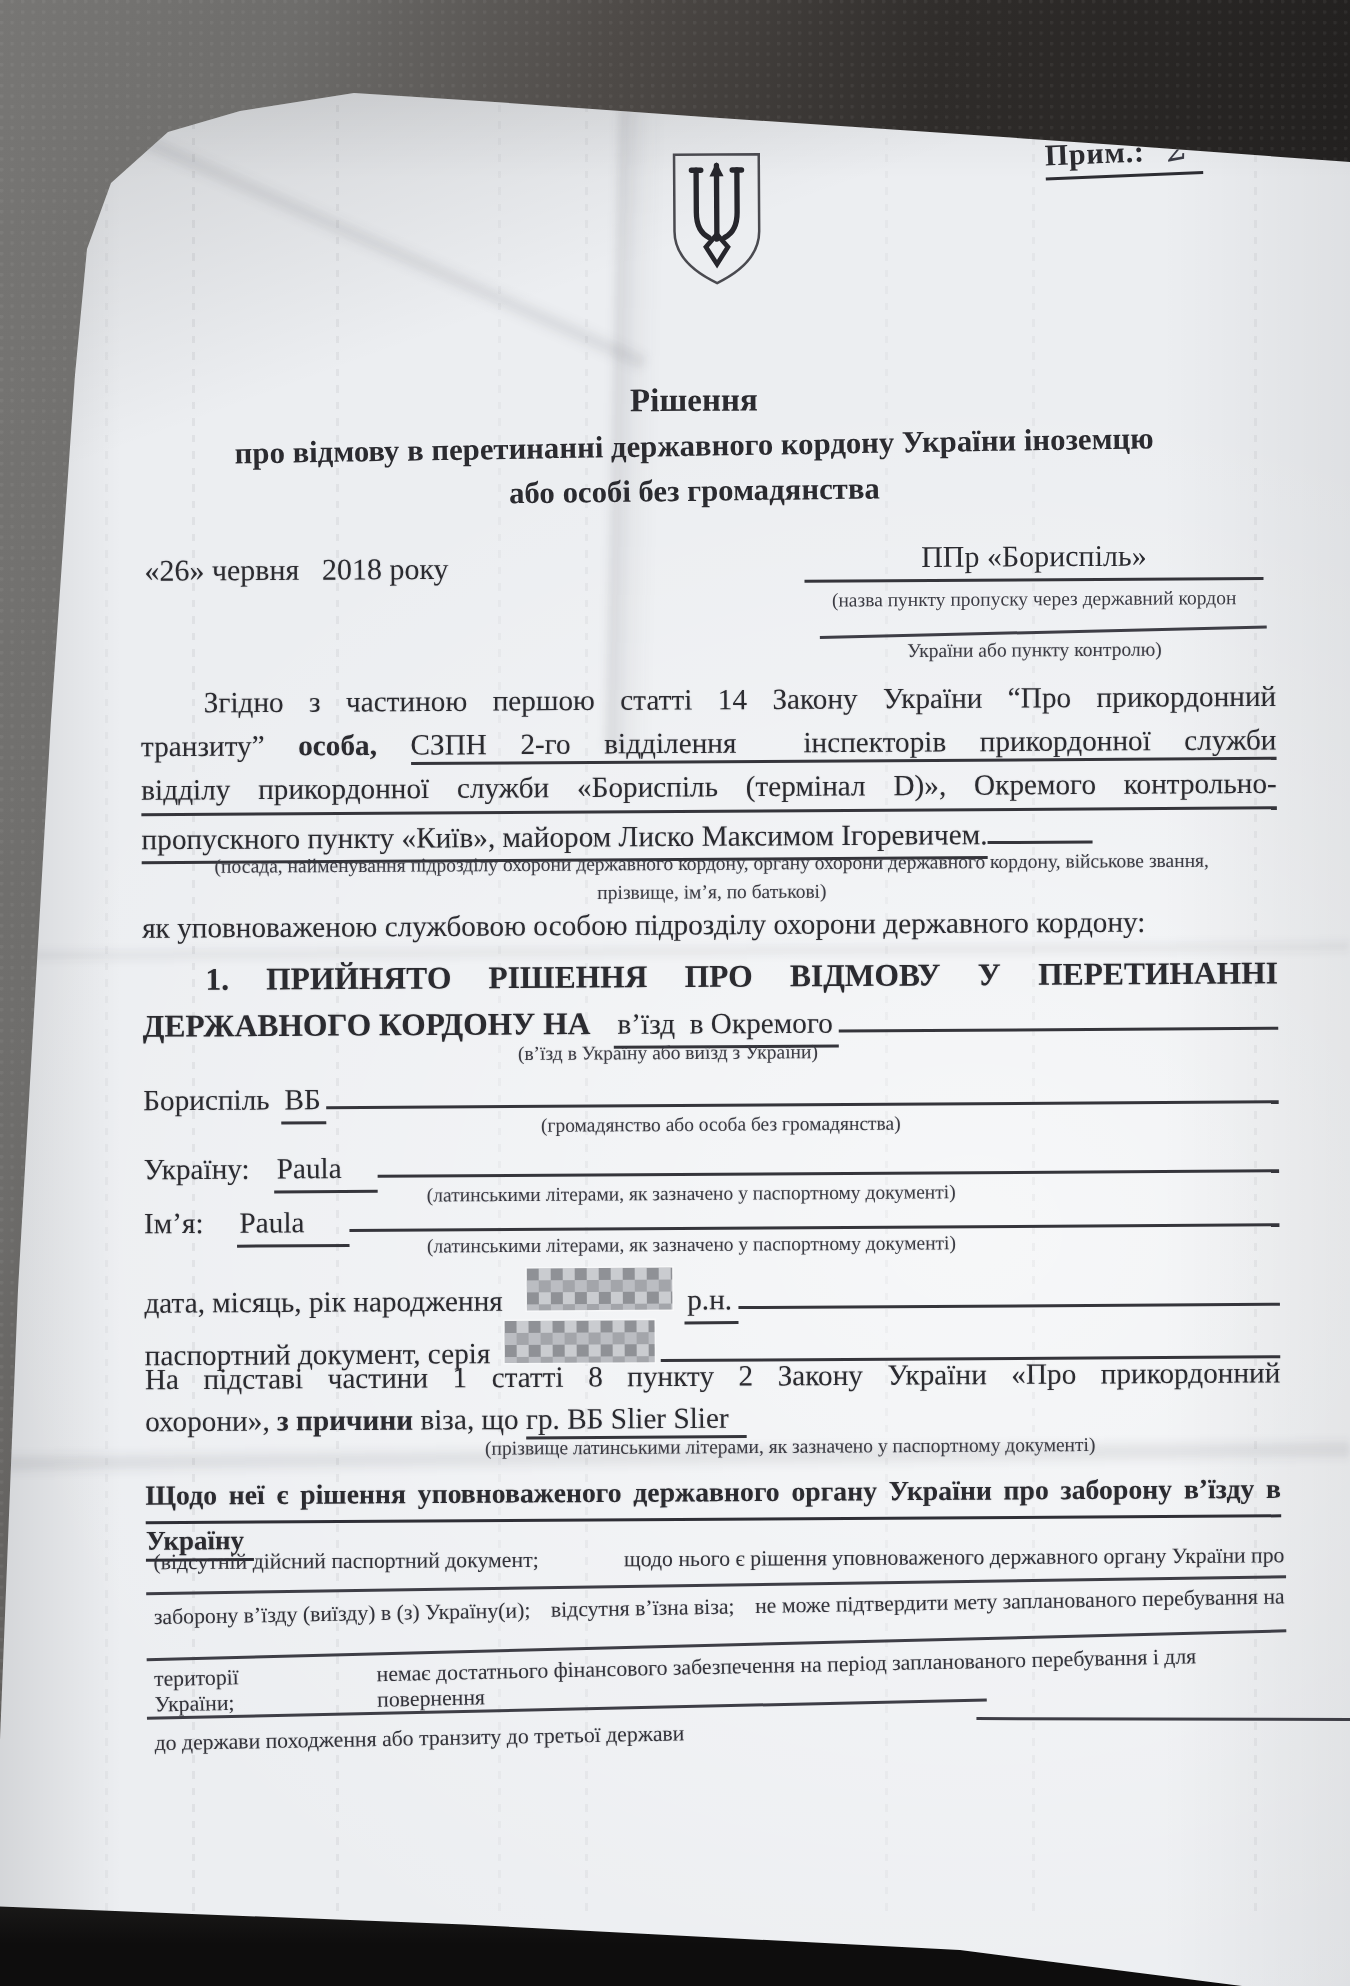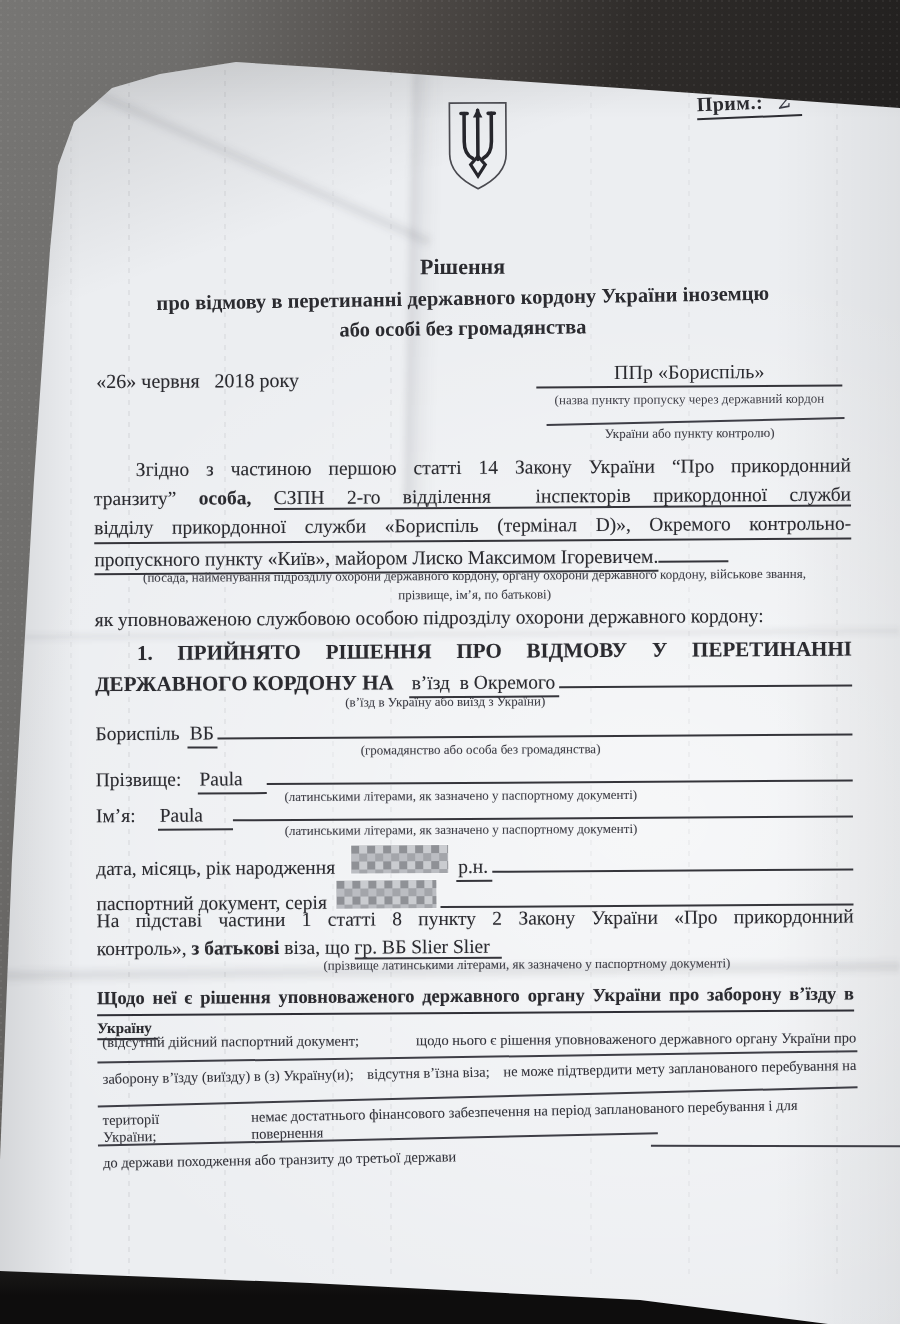--- a/index.html
+++ b/index.html
@@ -144,21 +144,21 @@
       <div class="cap" style="left:260px;width:370px;top:694px">(в’їзд в Україну або виїзд з України)</div>
 
       <div class="line flexrow" style="top:716px">
         <span>Бориспіль</span>
         <span class="fillv" style="margin-left:8px">ВБ</span>
         <span class="tail"></span>
       </div>
       <div class="cap" style="left:240px;width:480px;top:742px">(громадянство або особа без громадянства)</div>
 
       <div class="line flexrow" style="top:762px">
-        <span>Прізвище:</span>
+        <span>Україну:</span>
         <span class="fillv" style="margin-left:16px;padding-right:24px">Paula</span>
         <span class="tail"></span>
       </div>
       <div class="cap" style="left:180px;width:560px;top:788px">(латинськими літерами, як зазначено у паспортному документі)</div>
 
       <div class="line flexrow" style="top:798px">
         <span>Ім’я:</span>
         <span class="fillv" style="margin-left:22px;padding-right:30px">Paula</span>
         <span class="tail"></span>
       </div>
@@ -171,25 +171,25 @@
         <span class="tail"></span>
       </div>
 
       <div class="line flexrow" style="top:880px">
         <span>паспортний документ, серія</span>
         <span class="redact" style="margin-left:10px;width:100px"></span>
         <span class="tail" style="margin-left:4px"></span>
       </div>
 
       <div class="line just" style="top:906px">На підставі частини 1  статті 8 пункту 2  Закону України «Про прикордонний</div>
-      <div class="line" style="top:934px"><span>контроль», </span><span class="b">з батькові</span><span> віза, що </span><span class="u" style="padding-right:12px">гр. ВБ Slier Slier</span></div>
+      <div class="line" style="top:934px"><span>охорони», </span><span class="b">з причини</span><span> віза, що </span><span class="u" style="padding-right:12px">гр. ВБ Slier Slier</span></div>
       <div class="cap" style="left:250px;width:550px;top:957px">(прізвище латинськими літерами, як зазначено у паспортному документі)</div>
 
       <div class="line just b" style="top:983px;font-size:18.5px;border-bottom:2.5px solid #2f2f36;padding-bottom:3px">Щодо неї є рішення уповноваженого державного органу України про заборону в’їзду в</div>
-      <div class="line" style="top:1012px"><span class="b" style="font-size:15px;border-bottom:2.5px solid #2f2f36;padding-right:6px;padding-bottom:2px">Україну</span></div>
+      <div class="line" style="top:1012px"><span class="b" style="font-size:18px;border-bottom:2.5px solid #2f2f36;padding-right:6px;padding-bottom:2px">Україну</span></div>
 
       <div class="hintrow" style="top:1032px">
         <span>(відсутній дійсний паспортний документ;</span>
         <span>щодо нього є рішення уповноваженого державного органу України про</span>
       </div>
       <div class="rule" style="left:95px;right:45px;top:1056px;transform:rotate(-.5deg)"></div>
       <div class="hintrow" style="top:1064px;transform:rotate(-.7deg)">
         <span>заборону в’їзду (виїзду) в (з) Україну(и);</span>
         <span>відсутня в’їзна віза;</span>
         <span>не може підтвердити мету запланованого перебування на</span>

